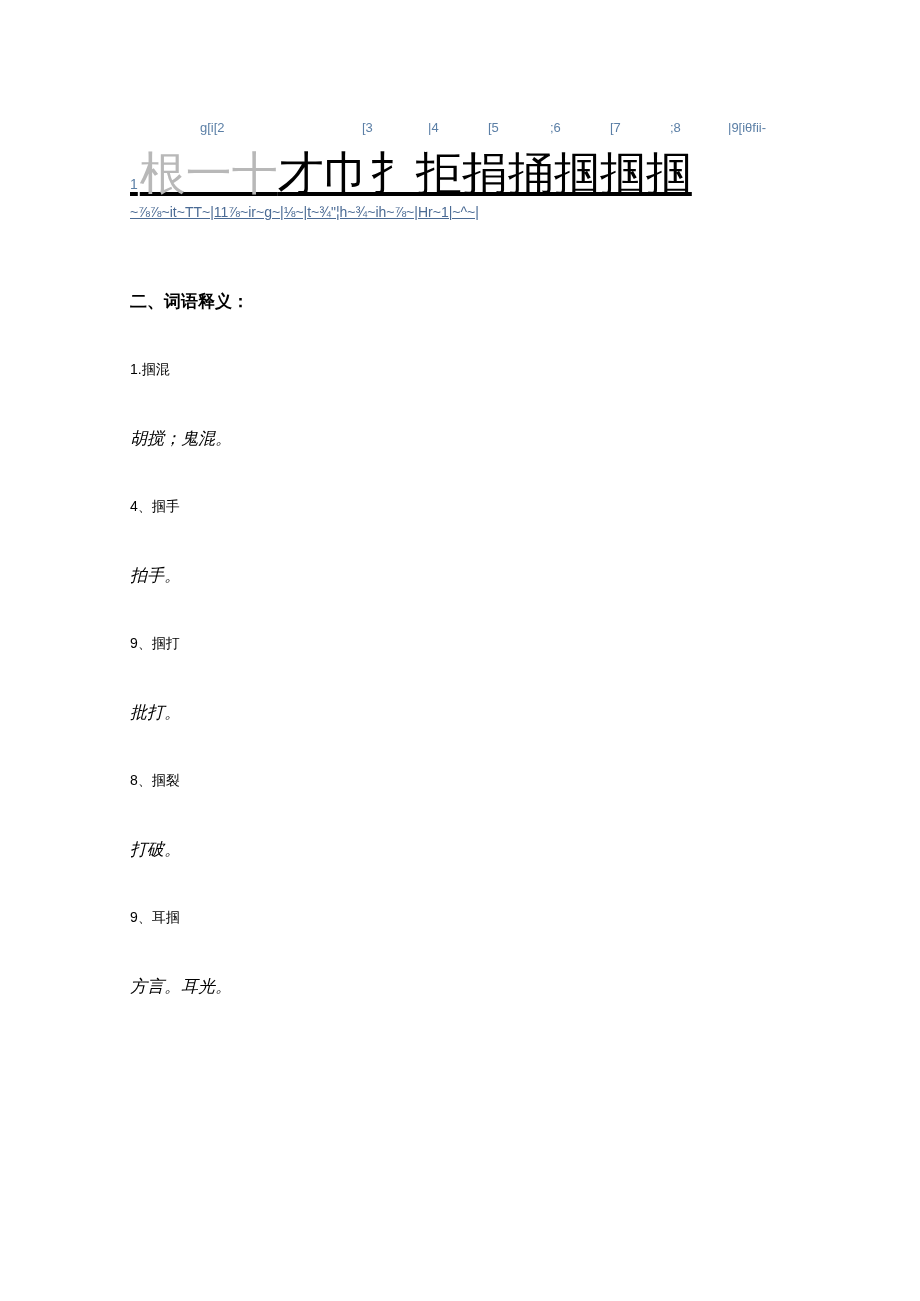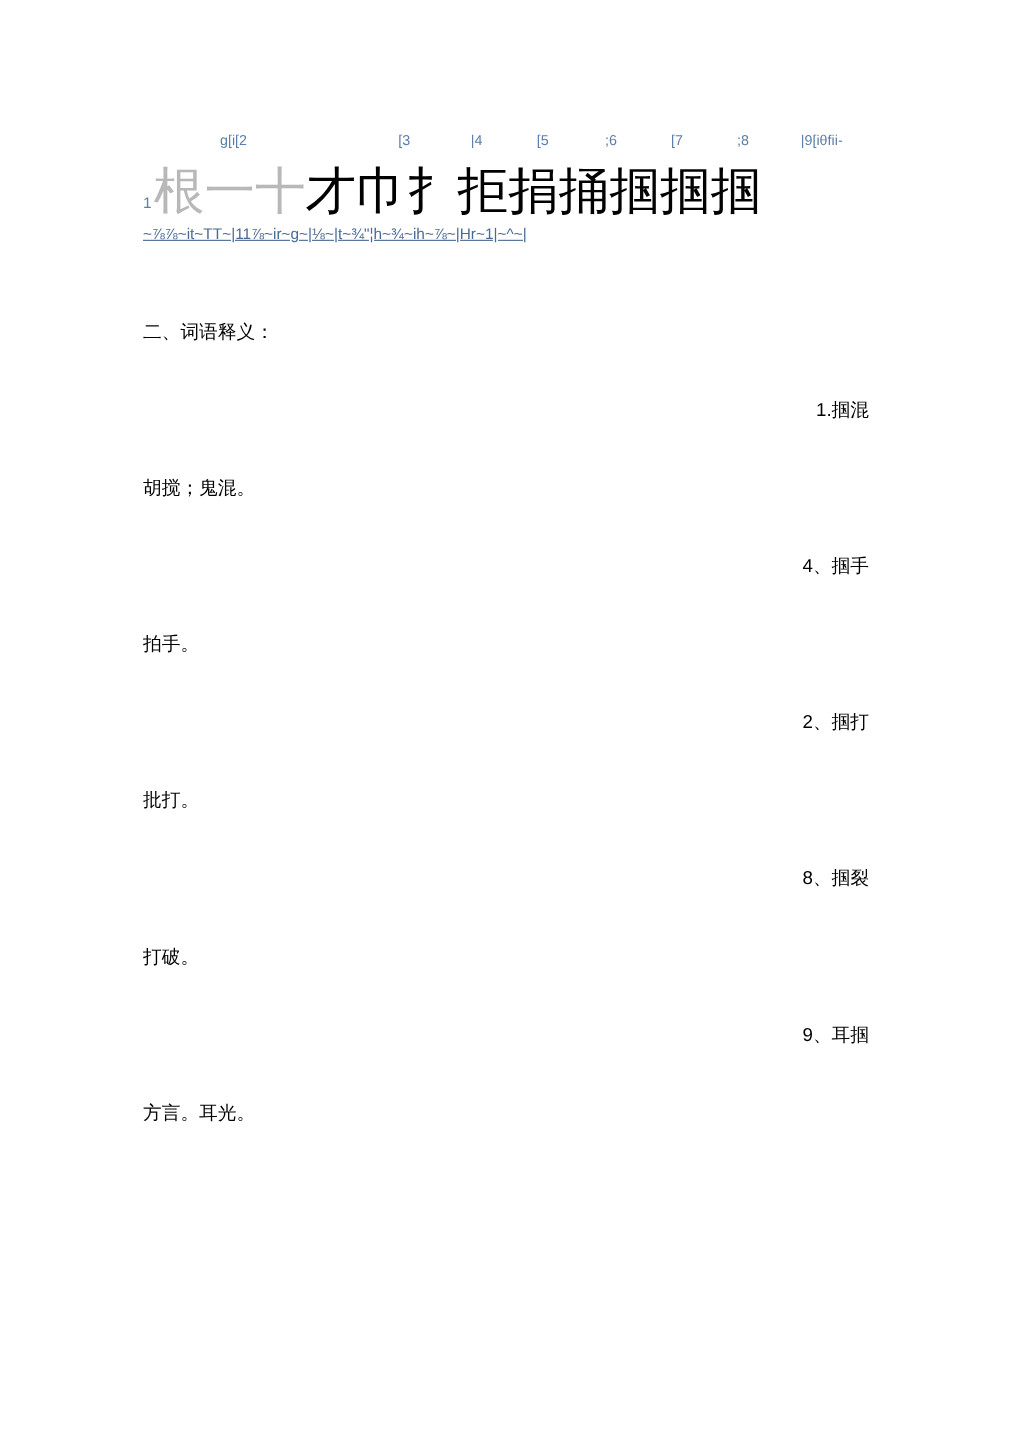--- a/index.html
+++ b/index.html
@@ -23,20 +23,21 @@
     .anno-label {
       position: absolute;
       font-size: 13px;
       color: #5b7fa6;
     }
     .large-chars {
       font-size: 46px;
       line-height: 1;
       white-space: nowrap;
       margin-bottom: 8px;
+      text-decoration: underline;
     }
     .large-chars .idx1 {
       font-size: 14px;
       color: #5b7fa6;
       vertical-align: baseline;
       margin-right: 2px;
     }
     .large-chars .c-gray {
       color: #b8b8b8;
     }
@@ -47,31 +48,32 @@
       font-size: 14px;
       color: #4a6a94;
       text-decoration: underline;
       margin-bottom: 70px;
       letter-spacing: 0;
     }
     .section-title {
       font-size: 17px;
       color: #000;
       margin-bottom: 48px;
+      font-weight: bold;
     }
     .term-row {
-      font-size: 17px;
+      font-size: 14px;
       color: #000;
       margin-bottom: 48px;
-      text-align: right;
     }
     .def-row {
       font-size: 17px;
       color: #000;
       margin-bottom: 48px;
+      font-style: italic;
     }
   </style>
 </head>
 <body>
 
 <div class="annotation-row">
   <span class="anno-label" style="left:70px;text-align:center;">g[i[2</span>
   <span class="anno-label" style="left:232px;">[3</span>
   <span class="anno-label" style="left:298px;">|4</span>
   <span class="anno-label" style="left:358px;">[5</span>
@@ -88,20 +90,20 @@
 <div class="phonetic-line">~⅞⅞~it~TT~|11⅞~ir~g~|⅛~|t~¾"¦h~¾~ih~⅞~|Hr~1|~^~|</div>
 
 <div class="section-title">二、词语释义：</div>
 
 <div class="term-row">1.掴混</div>
 <div class="def-row">胡搅；鬼混。</div>
 
 <div class="term-row">4、掴手</div>
 <div class="def-row">拍手。</div>
 
-<div class="term-row">2、掴打</div>
+<div class="term-row">9、掴打</div>
 <div class="def-row">批打。</div>
 
 <div class="term-row">8、掴裂</div>
 <div class="def-row">打破。</div>
 
 <div class="term-row">9、耳掴</div>
 <div class="def-row">方言。耳光。</div>
 
 </body></html>

